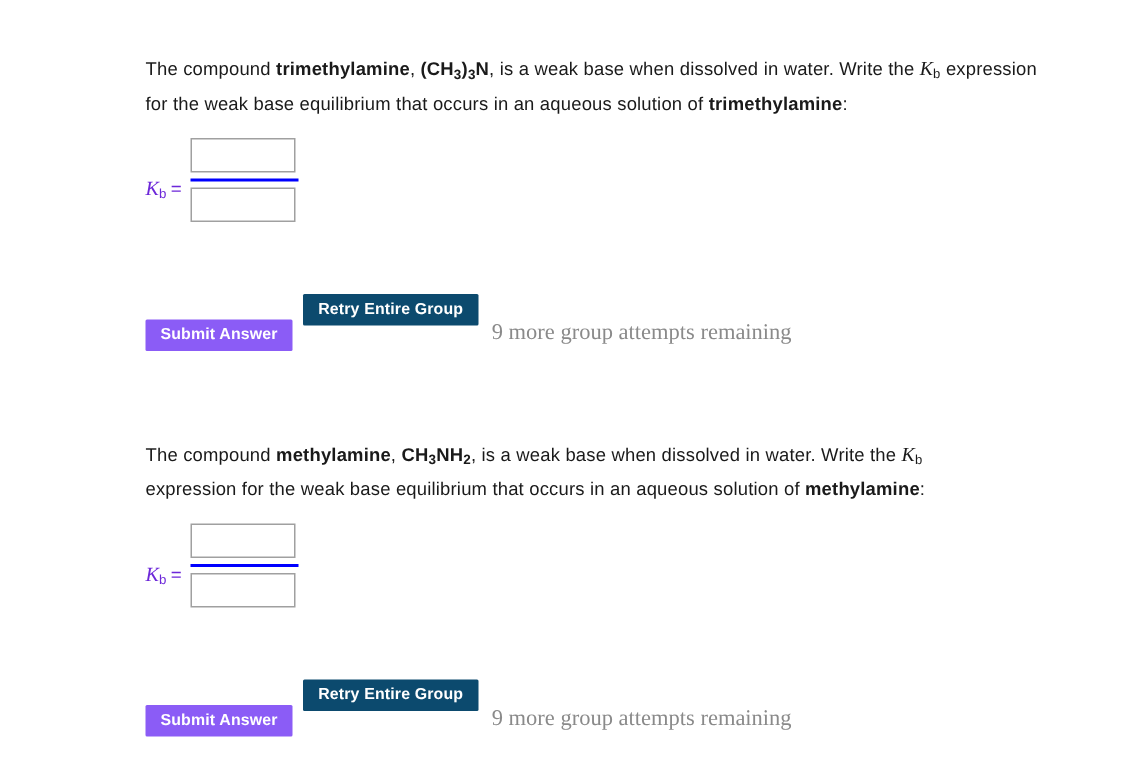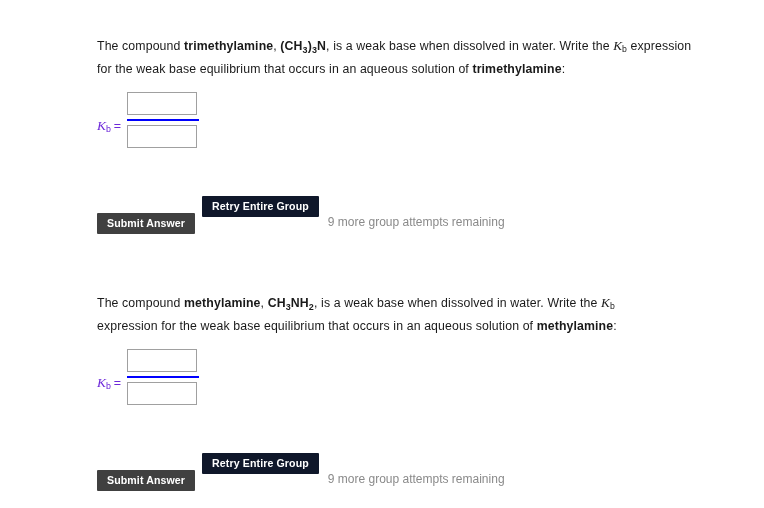--- a/index.html
+++ b/index.html
@@ -124,38 +124,38 @@
     font-weight: bold;
     line-height: 21px;
     text-align: center;
     vertical-align: middle;
     cursor: pointer;
     padding: 0 10px;
     border-radius: 1px;
     letter-spacing: 0.01em;
   }
   .btn-submit {
-    background: #404040;
+    background: #8b5cf6;
     min-width: 90px;
     margin-top: 34px;
   }
   .btn-retry {
-    background: #0f172a;
+    background: #0c4a6e;
     margin-left: 7px;
   }
   #group-1 .btn-retry { min-width: 107px; }
   #group-2 .btn-retry { min-width: 97px; }
   .attempts {
     display: inline-block;
     margin-left: 9px;
-    font-size: 12px;
+    font-size: 15px;
     color: #8a8a8a;
     vertical-align: middle;
     line-height: 21px;
-    font-family: Liberation Sans, sans-serif;
+    font-family: Liberation Serif, serif;
     margin-top: 33px;
   }
 </style>
 </head>
 <body>
 
 <div class="page">
 
   <div class="question-group" id="group-1">
 

